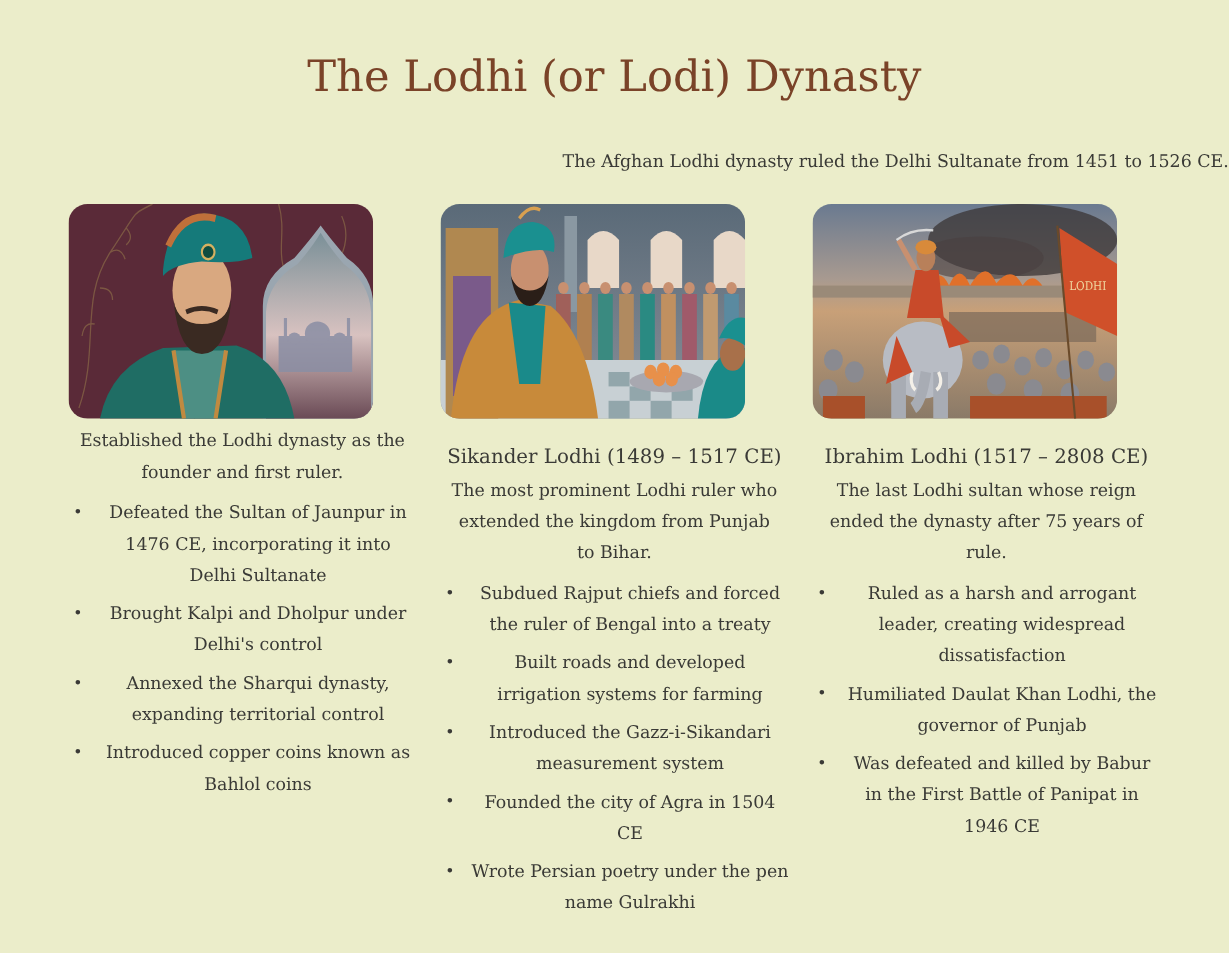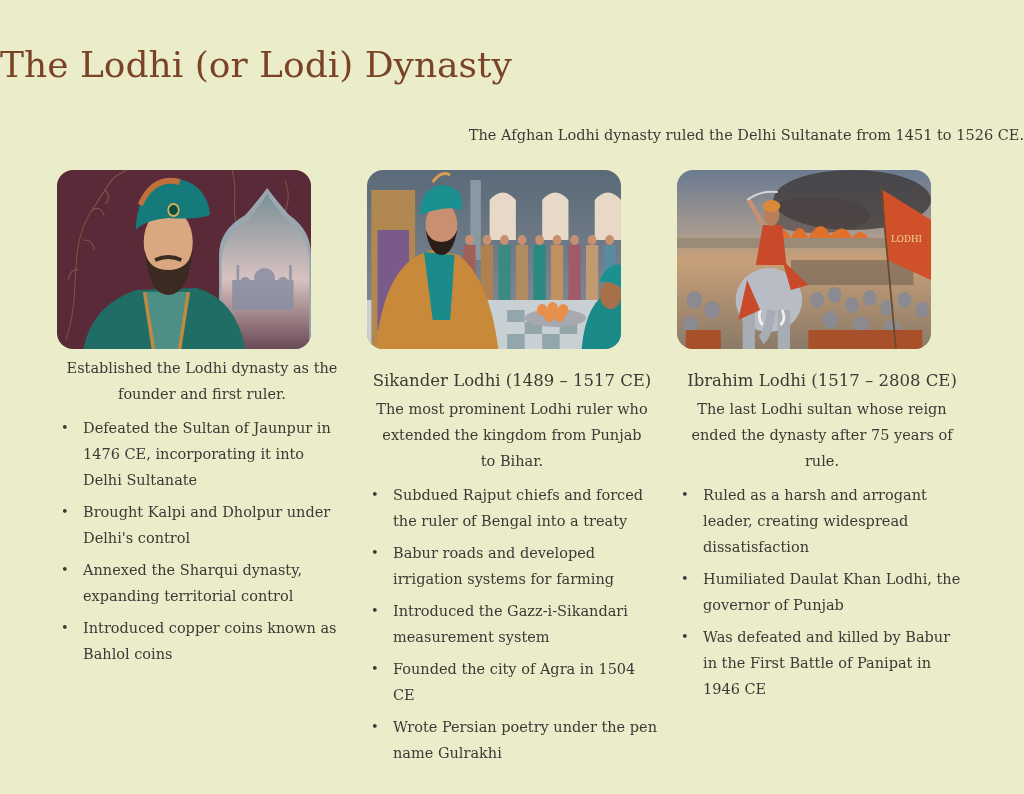--- a/index.html
+++ b/index.html
@@ -5,21 +5,21 @@
     * { box-sizing: border-box; margin: 0; padding: 0; }
     html, body { width: 1024px; height: 794px; overflow: hidden; }
     body {
       background: #ebedca;
       font-family: "DejaVu Serif", "Liberation Serif", serif;
       color: #3a3a36;
       position: relative;
     }
     .title {
       position: absolute; left: 0; right: 0; top: 44px;
-      text-align: left;
+      text-align: center;
       font-family: "DejaVu Serif", serif;
       font-size: 36px; font-weight: normal;
       color: #7a4328;
       letter-spacing: 0px;
     }
     .subtitle {
       position: absolute; left: 0; right: 0; top: 127px;
       text-align: right;
       font-size: 14.5px; color: #3a3a36;
     }
@@ -34,21 +34,21 @@
     }
     .pic svg { width: 100%; height: 100%; display: block; }
     .ruler-name {
       text-align: center; font-size: 16.5px; color: #3a3a36;
       margin-top: 22px; white-space: nowrap;
     }
     .ruler-desc {
       text-align: center; font-size: 14.5px; line-height: 26px;
       margin-top: 6px; padding: 0 6px; color: #3a3a36;
     }
-    ul.facts { list-style: none; margin-top: 8px; }
+    ul.facts { list-style: none; margin-top: 8px; text-align: center; }
     ul.facts li {
       position: relative; padding-left: 26px;
       font-size: 14.5px; line-height: 26px; margin-bottom: 6px; color: #3a3a36;
     }
     ul.facts li::before {
       content: "•"; position: absolute; left: 4px; top: 0; font-size: 13px;
     }
   </style>
 </head>
 <body>
@@ -183,21 +183,21 @@
 
         <path d="M245 179 Q250 130 280 120 L290 120 L290 179 Z" fill="#1a8a88"></path>
         <ellipse cx="278" cy="125" rx="12" ry="14" fill="#a8704a"></ellipse>
         <path d="M265 112 Q275 92 290 95 L290 118 Q278 110 265 112 Z" fill="#1a9090"></path>
       </svg>
     </div>
     <div class="ruler-name">Sikander Lodhi (1489 – 1517 CE)</div>
     <div class="ruler-desc">The most prominent Lodhi ruler who extended the kingdom from Punjab to Bihar.</div>
     <ul class="facts">
       <li>Subdued Rajput chiefs and forced the ruler of Bengal into a treaty</li>
-      <li>Babur roads and developed irrigation systems for farming</li>
+      <li>Built roads and developed irrigation systems for farming</li>
       <li>Introduced the Gazz-i-Sikandari measurement system</li>
       <li>Founded the city of Agra in 1504 CE</li>
       <li>Wrote Persian poetry under the pen name Gulrakhi</li>
     </ul>
   </div>
 
   <div class="col">
     <div class="pic">
       <svg viewBox="0 0 290 179" preserveAspectRatio="none">
         <defs>

